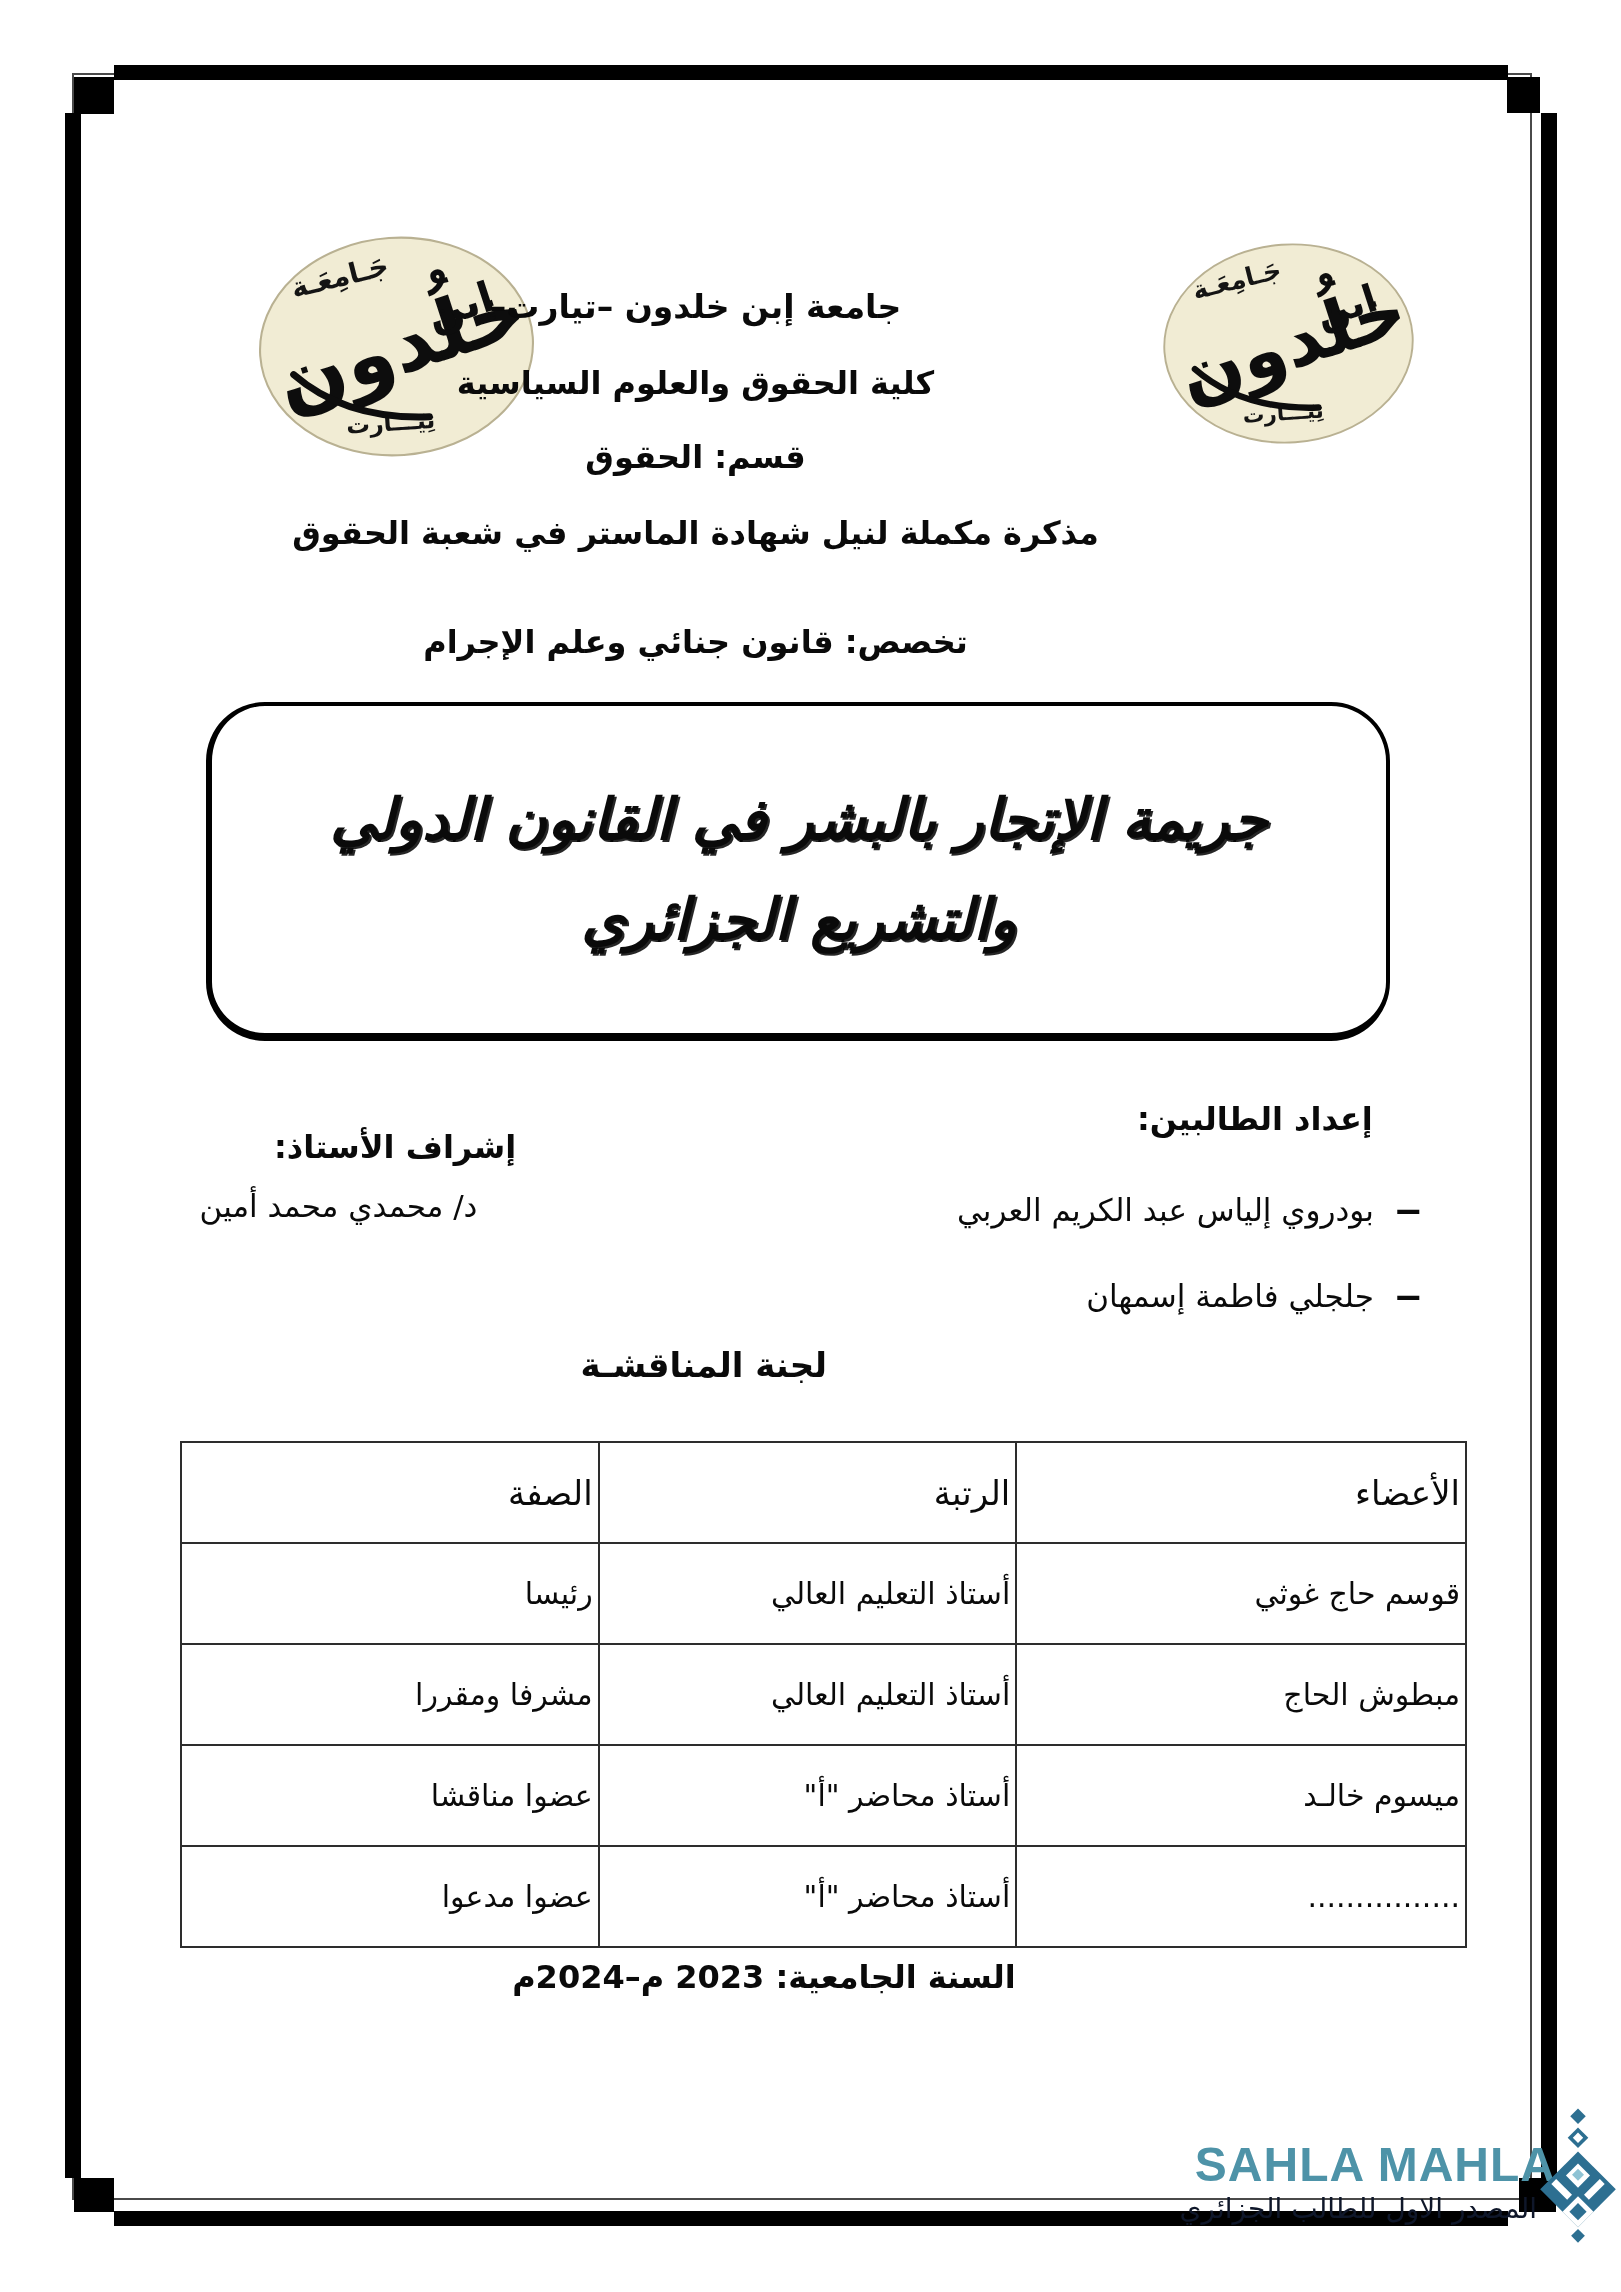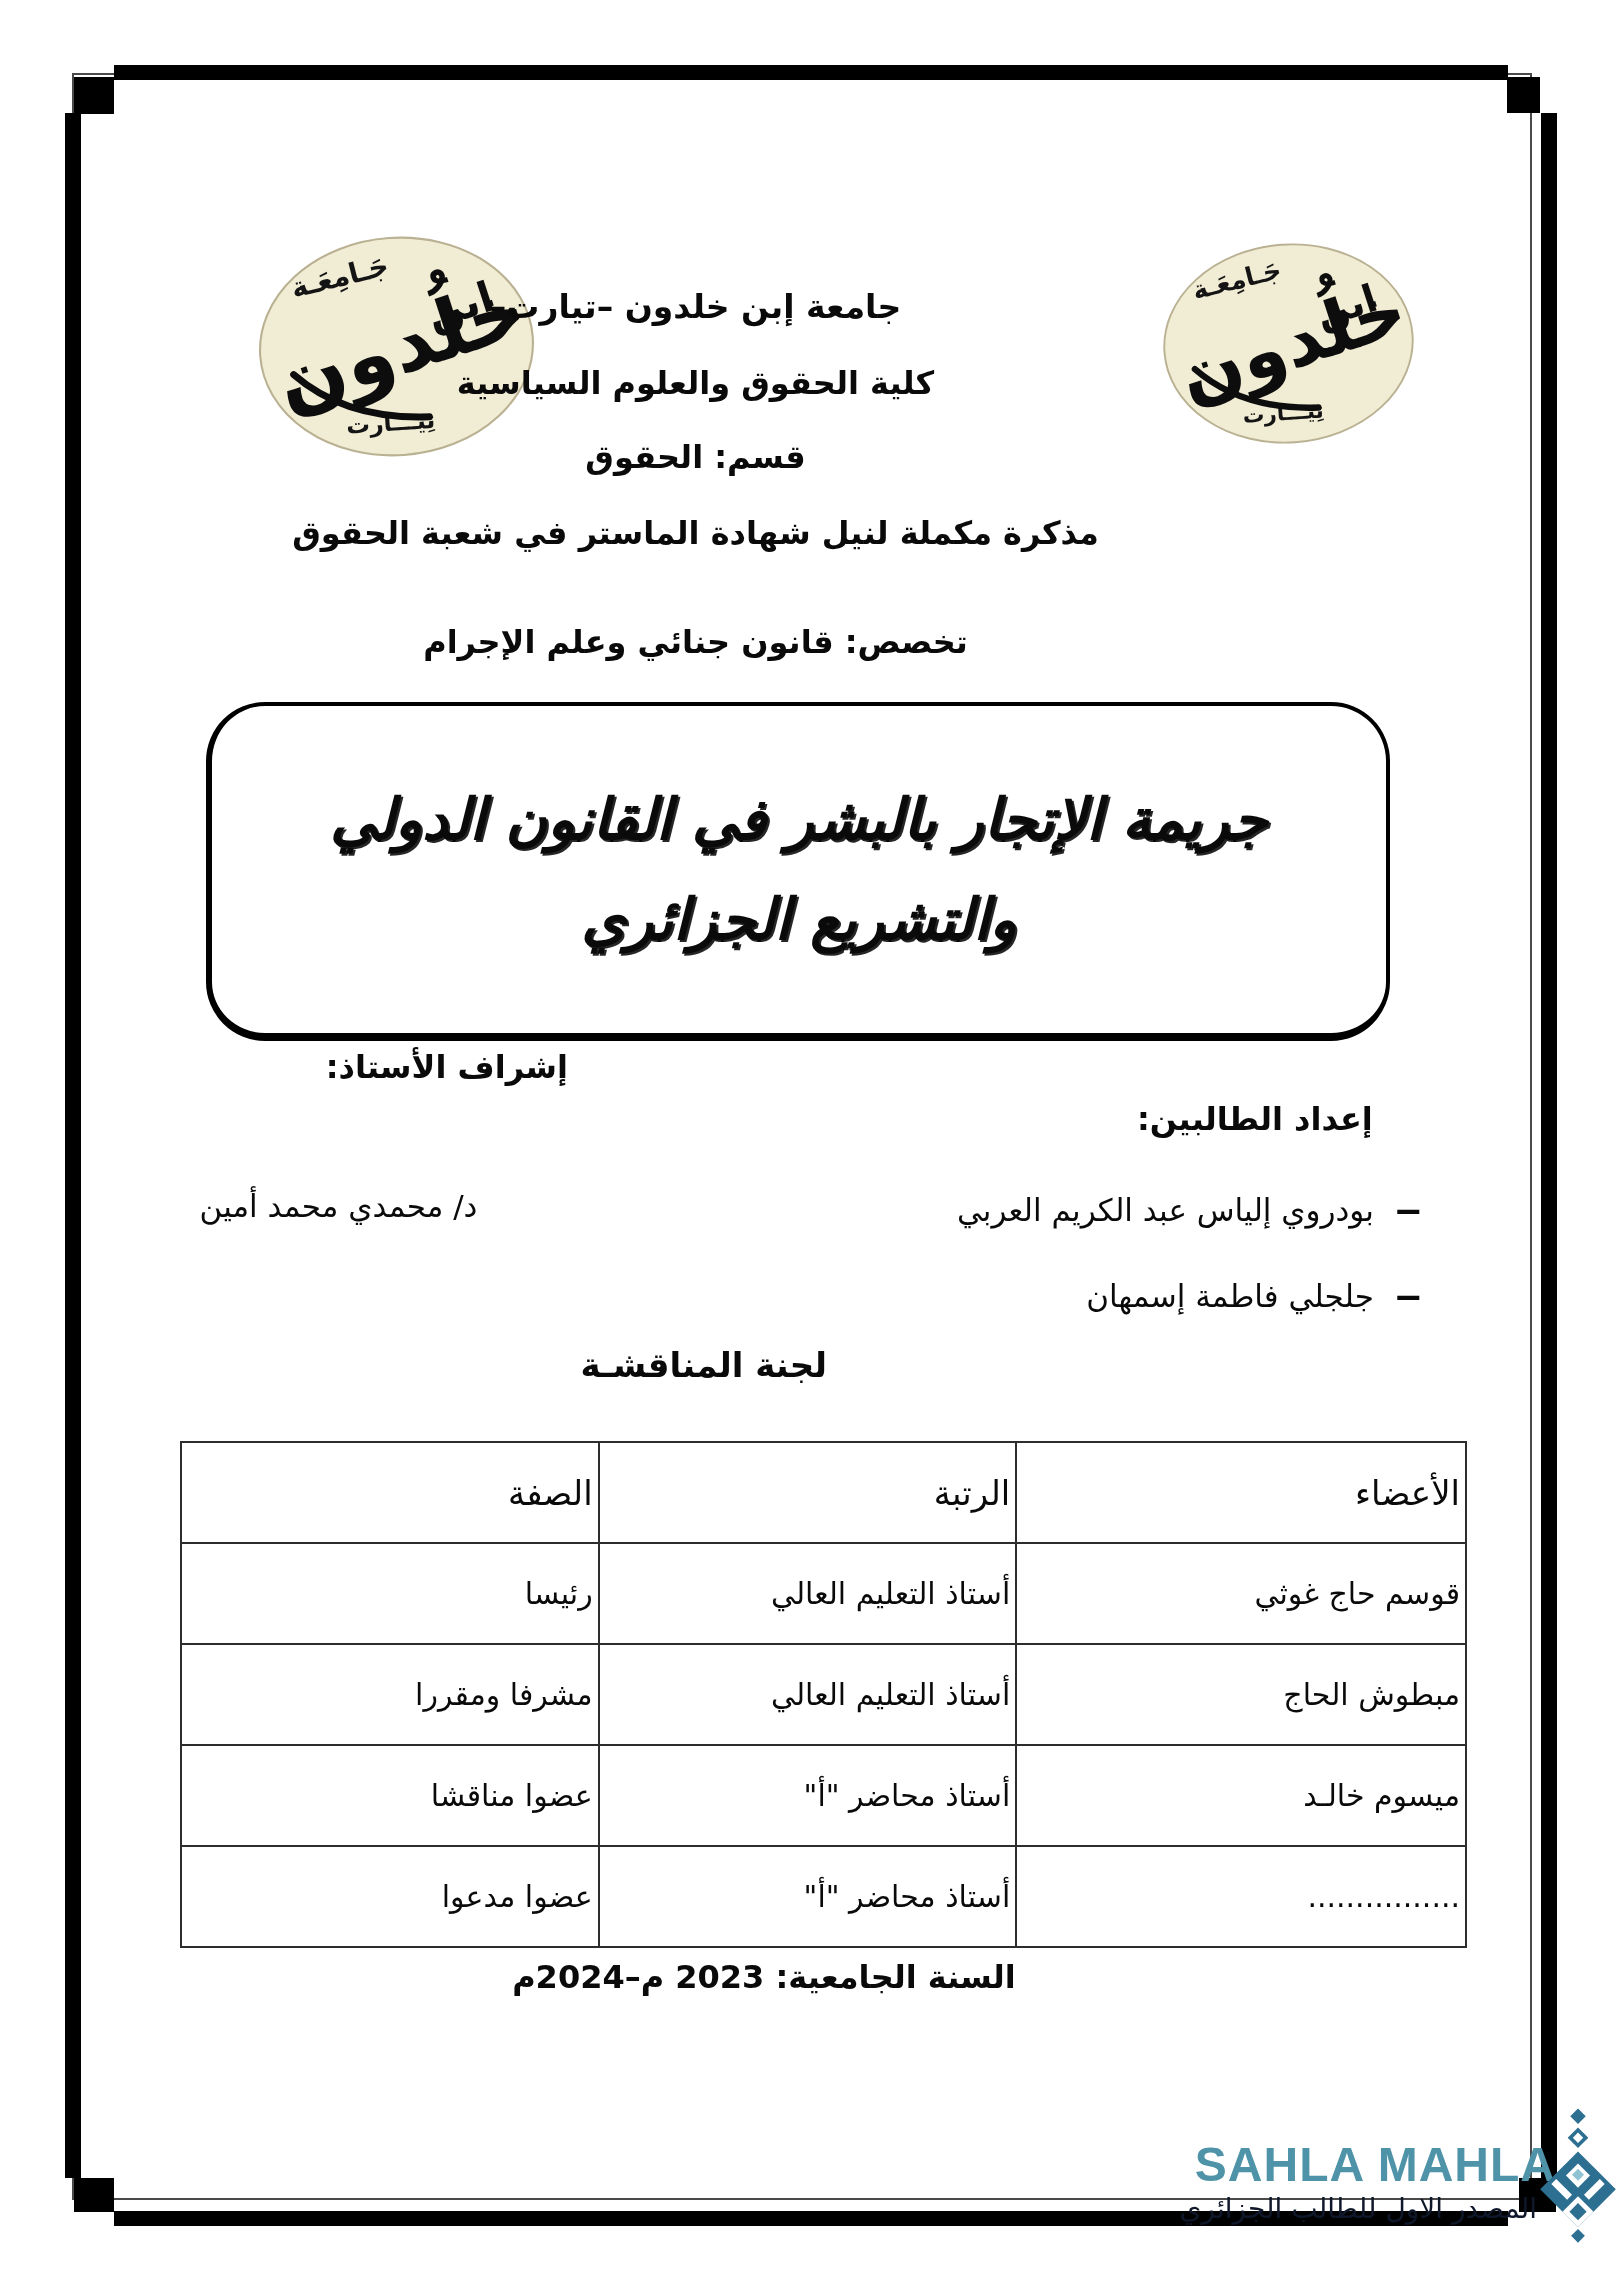--- a/index.html
+++ b/index.html
@@ -37,21 +37,21 @@
     display:flex;flex-direction:column;justify-content:center;align-items:center;gap:37px;margin-left:12px;
   }
   .title-line{
     direction:rtl;text-align:center;font-family:"DejaVu Serif",serif;
     font-weight:bold;font-style:italic;font-size:57px;line-height:1.1;
     text-shadow:2px 2px 0 rgba(0,0,0,0.85);
   }
   
   .prep-label{direction:rtl;font-weight:bold;font-size:32px;}
   .students-label{left:1137px;top:1100px;width:304px;text-align:left;}
-  .supervisor-label{left:274px;top:1048px;width:294px;text-align:right;}
+  .supervisor-label{left:274px;top:1128px;width:294px;text-align:left;}
   .student-item{
     left:588px;width:828px;height:51px;direction:rtl;display:flex;
     align-items:center;gap:25.5px;font-size:31px;
   }
   .student-1{top:1184px;}
   .student-2{top:1270px;}
   .dash-marker{font-weight:bold;font-size:33px;transform:scaleX(1.7);display:inline-block;}
   .supervisor-name{left:167px;top:1188px;width:343px;direction:rtl;text-align:center;font-size:31px;}
   
   .committee-heading{left:435px;top:1345px;width:392px;text-align:right;direction:rtl;font-weight:bold;font-size:34px;}

